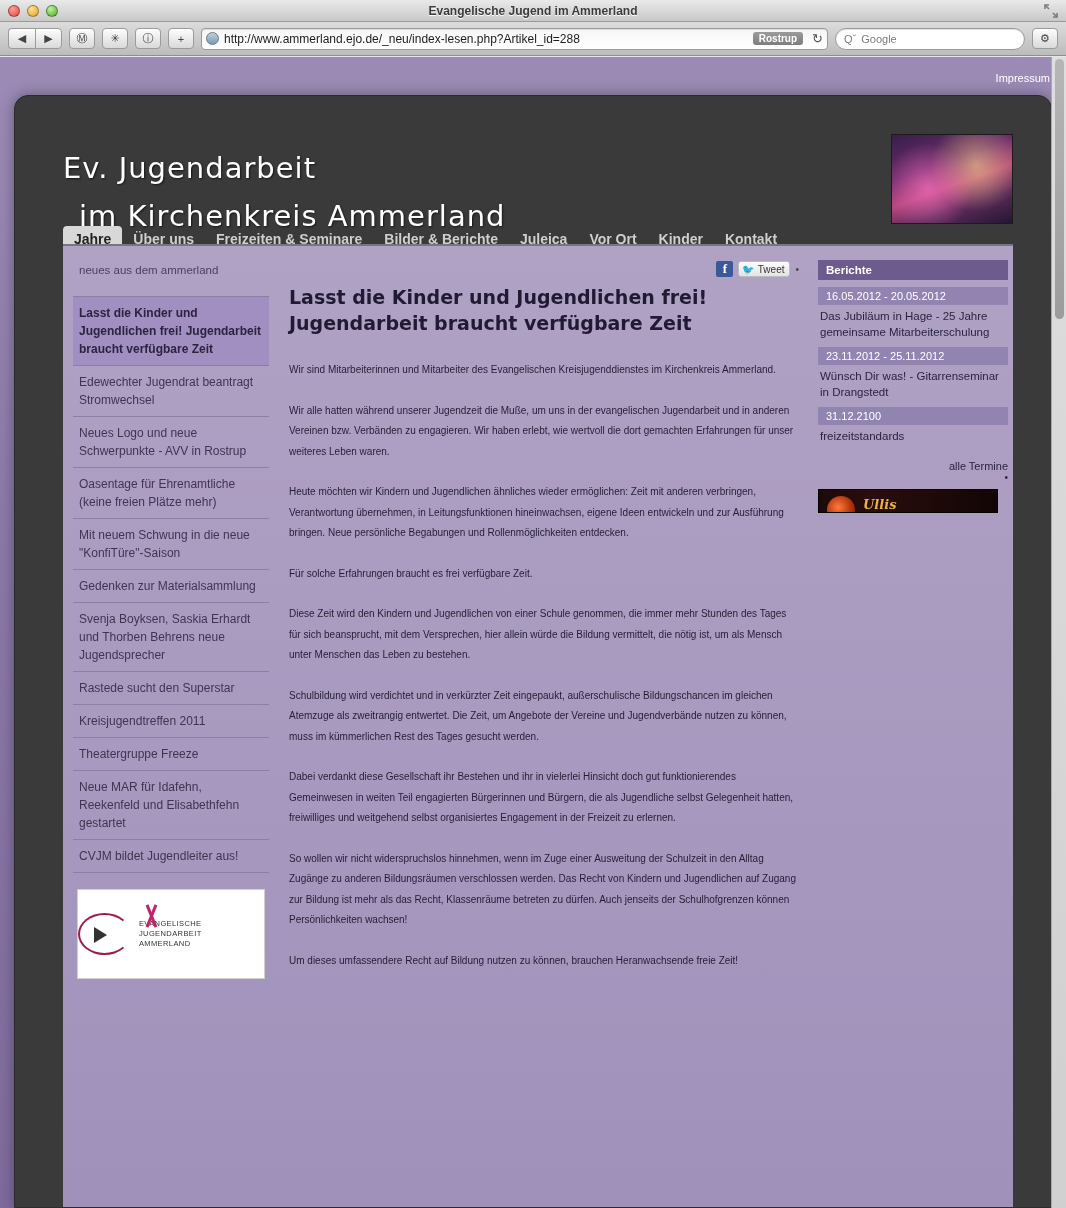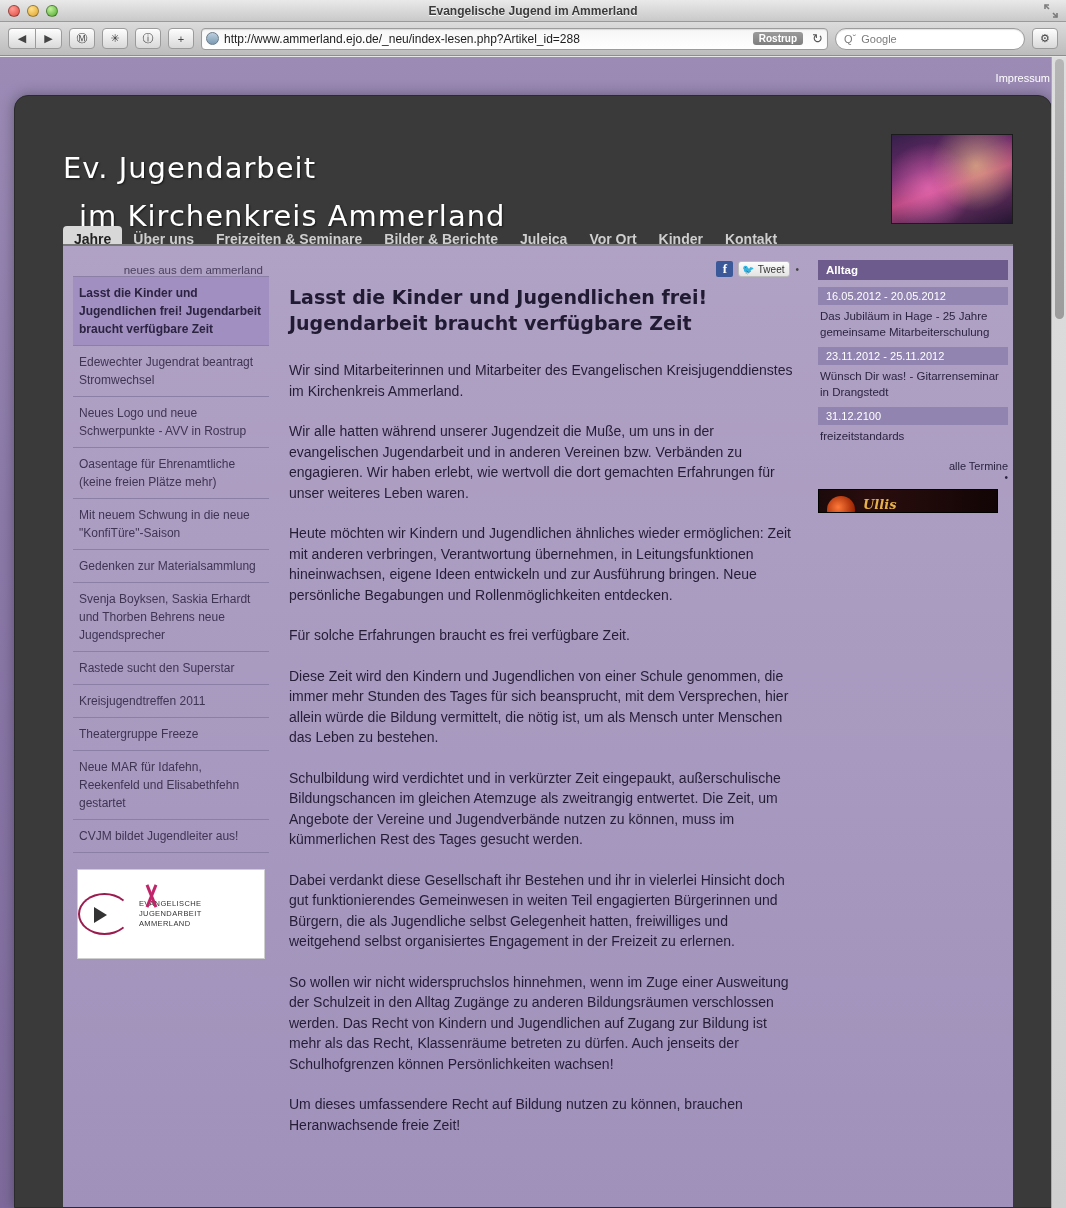--- a/index.html
+++ b/index.html
@@ -146,23 +146,22 @@
     width: 950px; height: 965px;
     background: linear-gradient(#b0a2c4, #a091bb);
     border-top: 2px solid #777;
   }
 
   
   #leftcol {
     position: absolute; left: 10px; top: 14px; width: 196px;
   }
   #left-head {
-    font-size: 11.5px; color: #4a3f5e; padding: 4px 6px 0 6px;
+    font-size: 11.5px; color: #4a3f5e; padding: 4px 6px 20px 6px;
     border-bottom: 1px solid #8b7fa5;
-    text-align: right;
   }
   .news-item {
     font-size: 12px; color: #3f3452; line-height: 18px;
     padding: 7px 6px;
     border-bottom: 1px solid #8b7fa5;
   }
   .news-item.selected {
     background: #a08fc0; color: #2b2340; font-weight: bold;
   }
   #left-logo {
@@ -208,21 +207,21 @@
     display: flex; align-items: center; gap: 3px;
   }
   .tw-bird { color: #4099ff; font-size: 10px; }
   .dot-small { color: #444; font-size: 10px; }
 
   #article h1 {
     margin: 6px 0 24px 0; font-size: 19px; line-height: 26px; color: #211a33;
     font-family: "DejaVu Sans", sans-serif;
   }
   #article p {
-    margin: 4px 0 20px 0; font-size: 14px; line-height: 20.5px; color: #241d35;
+    margin: 4px 0 20px 0; font-size: 10px; line-height: 20.5px; color: #241d35;
   }
 
   
   #rightcol { position: absolute; left: 755px; top: 14px; width: 190px; }
   #termine-head {
     background: #6e5b8d; color: #fff; font-size: 11.5px; font-weight: bold;
     padding: 4px 8px;
   }
   .date-bar {
     background: #9184b0; color: #fff; font-size: 11px; font-weight: normal;
@@ -374,21 +373,21 @@
           <p>Heute möchten wir Kindern und Jugendlichen ähnliches wieder ermöglichen: Zeit mit anderen verbringen, Verantwortung übernehmen, in Leitungsfunktionen hineinwachsen, eigene Ideen entwickeln und zur Ausführung bringen. Neue persönliche Begabungen und Rollenmöglichkeiten entdecken.</p>
           <p>Für solche Erfahrungen braucht es frei verfügbare Zeit.</p>
           <p>Diese Zeit wird den Kindern und Jugendlichen von einer Schule genommen, die immer mehr Stunden des Tages für sich beansprucht, mit dem Versprechen, hier allein würde die Bildung vermittelt, die nötig ist, um als Mensch unter Menschen das Leben zu bestehen.</p>
           <p>Schulbildung wird verdichtet und in verkürzter Zeit eingepaukt, außerschulische Bildungschancen im gleichen Atemzuge als zweitrangig entwertet. Die Zeit, um Angebote der Vereine und Jugendverbände nutzen zu können, muss im kümmerlichen Rest des Tages gesucht werden.</p>
           <p>Dabei verdankt diese Gesellschaft ihr Bestehen und ihr in vielerlei Hinsicht doch gut funktionierendes Gemeinwesen in weiten Teil engagierten Bürgerinnen und Bürgern, die als Jugendliche selbst Gelegenheit hatten, freiwilliges und weitgehend selbst organisiertes Engagement in der Freizeit zu erlernen.</p>
           <p>So wollen wir nicht widerspruchslos hinnehmen, wenn im Zuge einer Ausweitung der Schulzeit in den Alltag Zugänge zu anderen Bildungsräumen verschlossen werden. Das Recht von Kindern und Jugendlichen auf Zugang zur Bildung ist mehr als das Recht, Klassenräume betreten zu dürfen. Auch jenseits der Schulhofgrenzen können Persönlichkeiten wachsen!</p>
           <p>Um dieses umfassendere Recht auf Bildung nutzen zu können, brauchen Heranwachsende freie Zeit!</p>
         </div>
 
         <div id="rightcol">
-          <div id="termine-head">Alltag</div>
+          <div id="termine-head">Berichte</div>
 
           <div class="date-bar">16.05.2012  - 20.05.2012</div>
           <div class="date-desc">Das Jubiläum in Hage - 25 Jahre gemeinsame Mitarbeiterschulung</div>
 
           <div class="date-bar">23.11.2012  - 25.11.2012</div>
           <div class="date-desc">Wünsch Dir was! - Gitarrenseminar in Drangstedt</div>
 
           <div class="date-bar">31.12.2100</div>
           <div class="date-desc">freizeitstandards</div>
 

